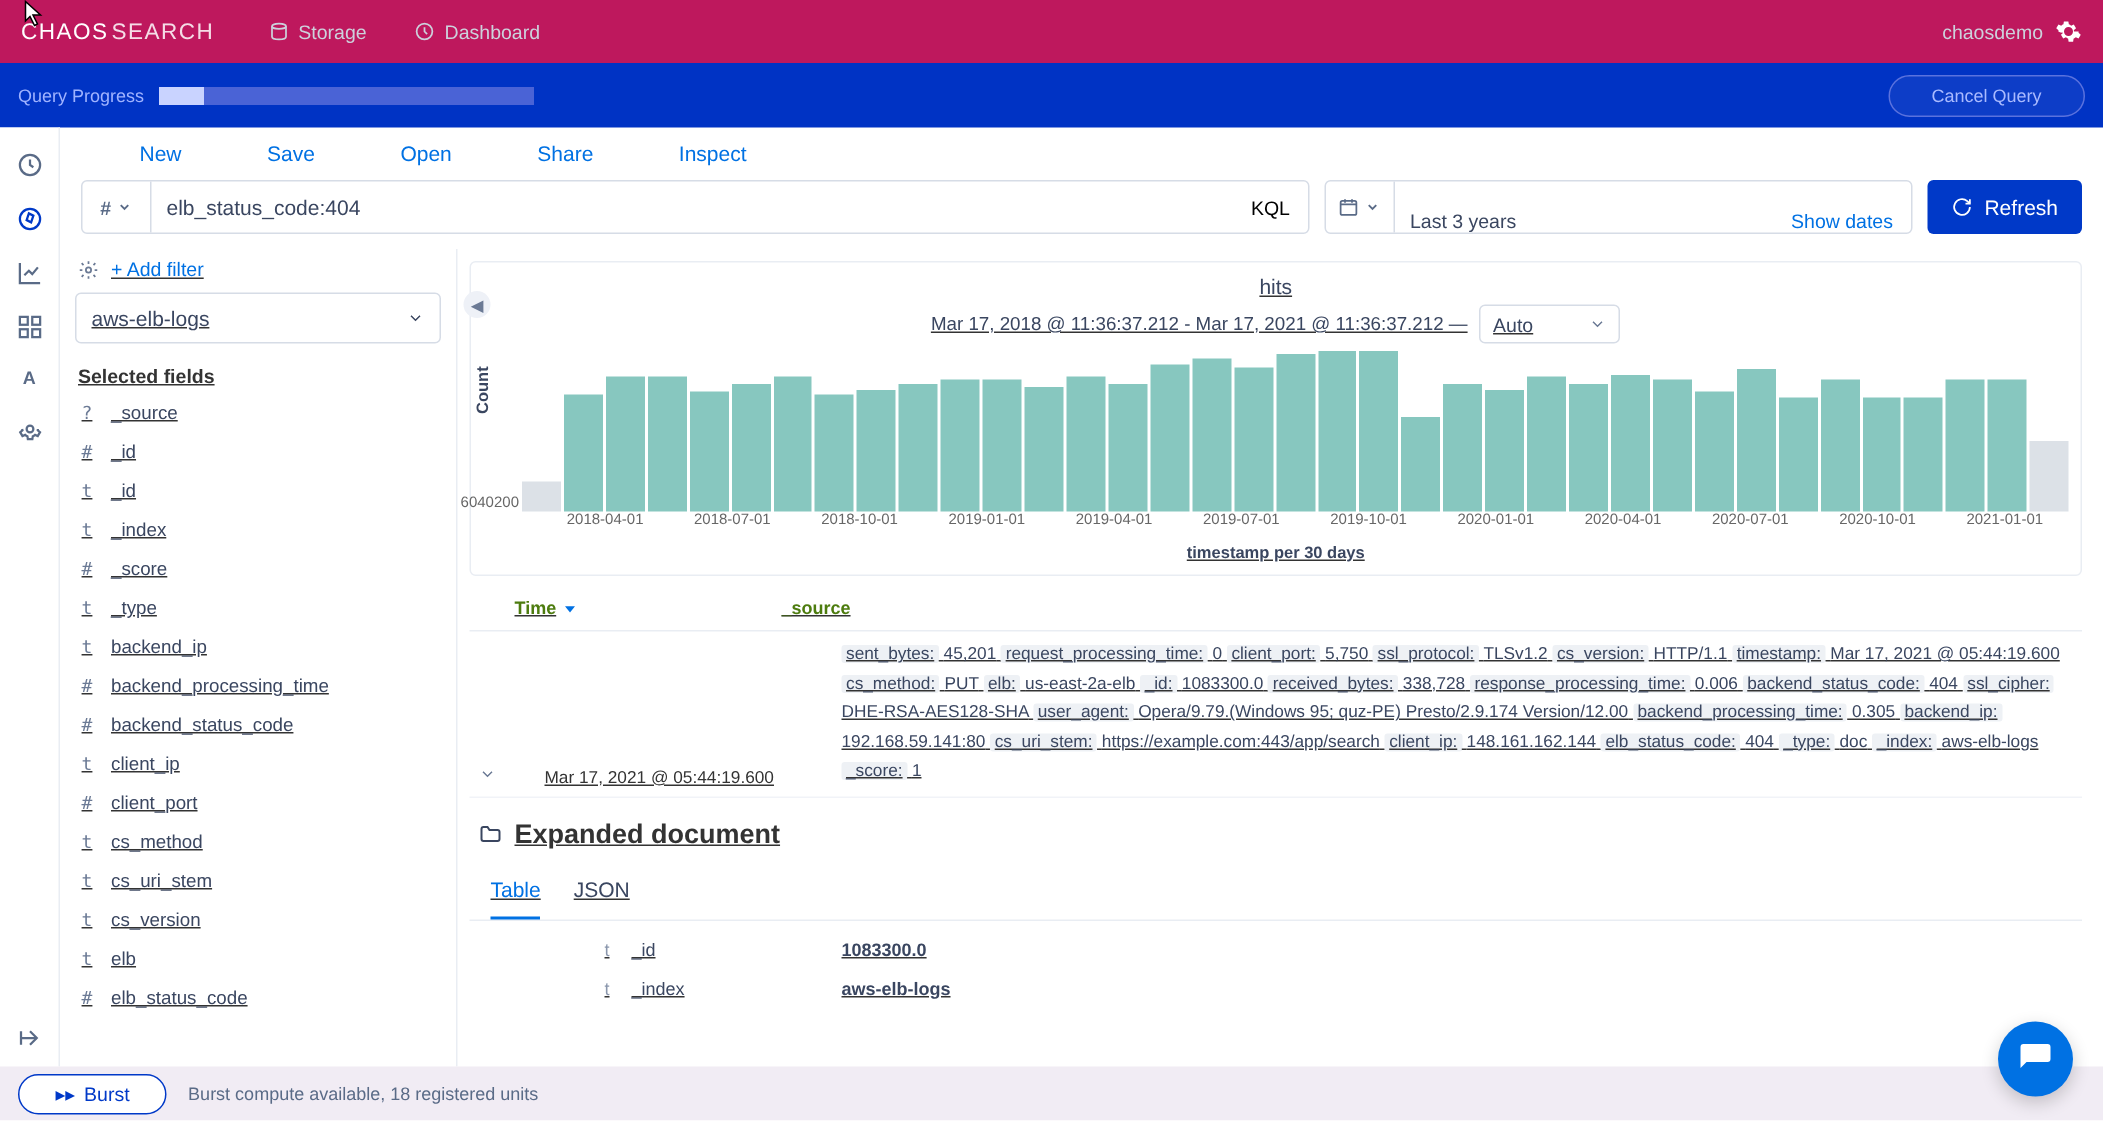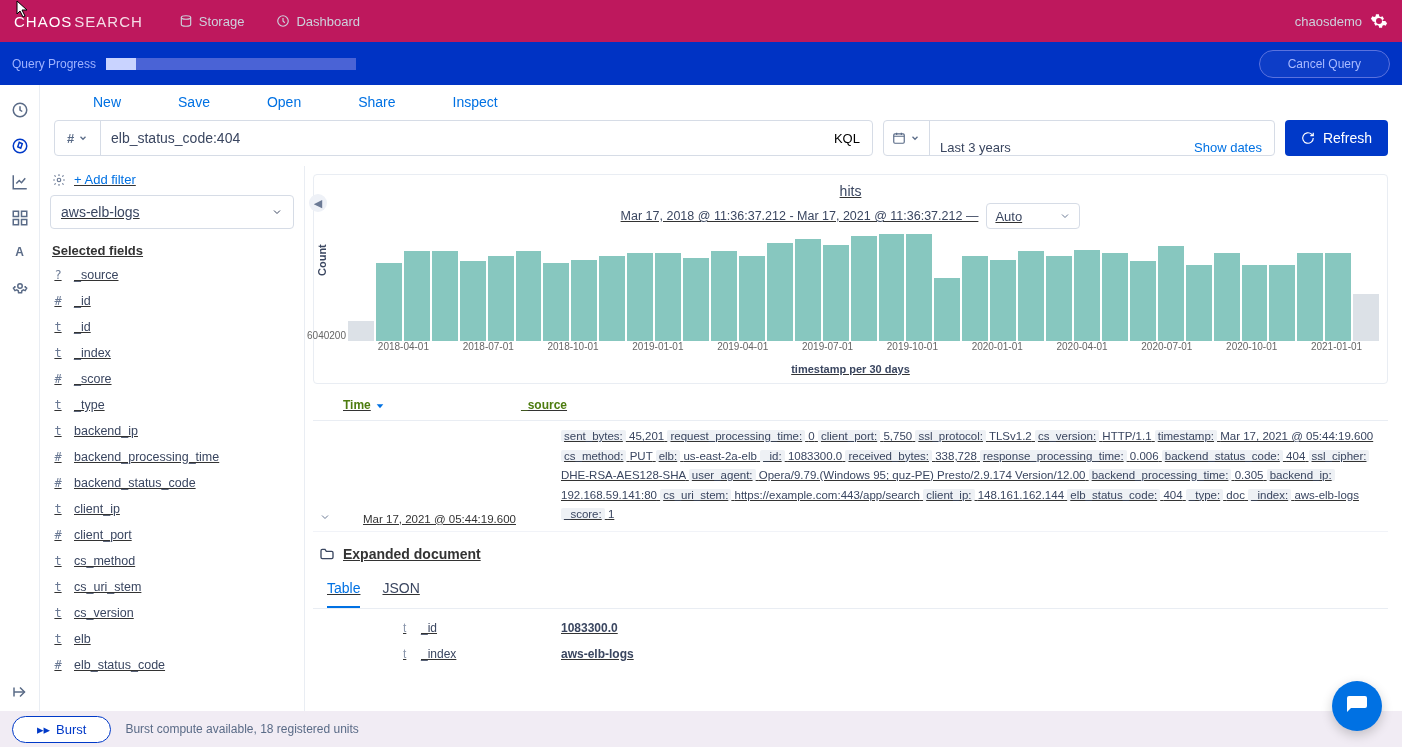--- a/index.html
+++ b/index.html
@@ -74,21 +74,21 @@
 .thead .c-expand { width:24px; }
 .thead .c-time { width:178px; display:flex; align-items:center; gap:4px; }
 .thead .c-source { flex:1; }
 .trow { display:flex; font-family:"Courier New",monospace; font-size:11.5px; padding:6px; border-bottom:1px solid #f1f3f8; align-items:flex-end;gap:20px; }
 .trow .c-expand { width:24px; color:#6b7a95; cursor:pointer; padding-top:2px; }
 .trow .c-time { width:178px; padding-top:2px; }
 .trow .c-source { flex:1; line-height:1.7; }
 .kv-key { background:#eef1f5; padding:0 3px; border-radius:2px; color:#3a4660; }
 .kv-val { color:#3a4660; }
 
-.exp-title { display:flex; align-items:center; gap:8px; font-size:14px; font-weight:bold; padding:14px 6px 8px; }
+.exp-title { display:flex; align-items:center; gap:8px; font-size:18px; font-weight:bold; padding:14px 6px 8px; }
 .tabs { display:flex; gap:22px; padding:4px 14px 0; border-bottom:1px solid #e9edf3; margin-bottom:6px; }
 .tab { padding:6px 0 10px; font-size:14px; color:#3a4660; cursor:pointer; }
 .tab.active { color:#0071e3; border-bottom:2px solid #0071e3; font-weight:500; }
 .doc-row { display:flex; align-items:center; font-family:"Courier New",monospace; font-size:12px; padding:6px 6px 6px 90px; color:#3a4660; }
 .doc-row .ft { width:18px; color:#8a96ac; }
 .doc-row .fk { width:140px; }
 .doc-row .fv { font-weight:bold; }
 
 
 .footer { position:absolute; left:0; right:0; bottom:0; height:36px; background:#f1ecf4; display:flex; align-items:center; padding:0 12px; gap:14px; font-size:12px; color:#5a6b87; }

